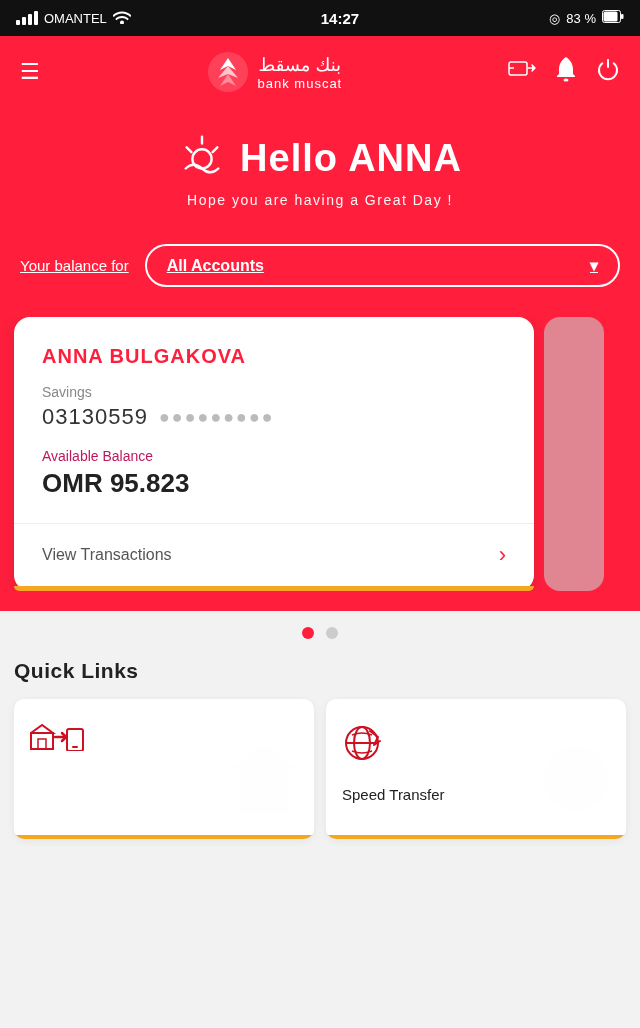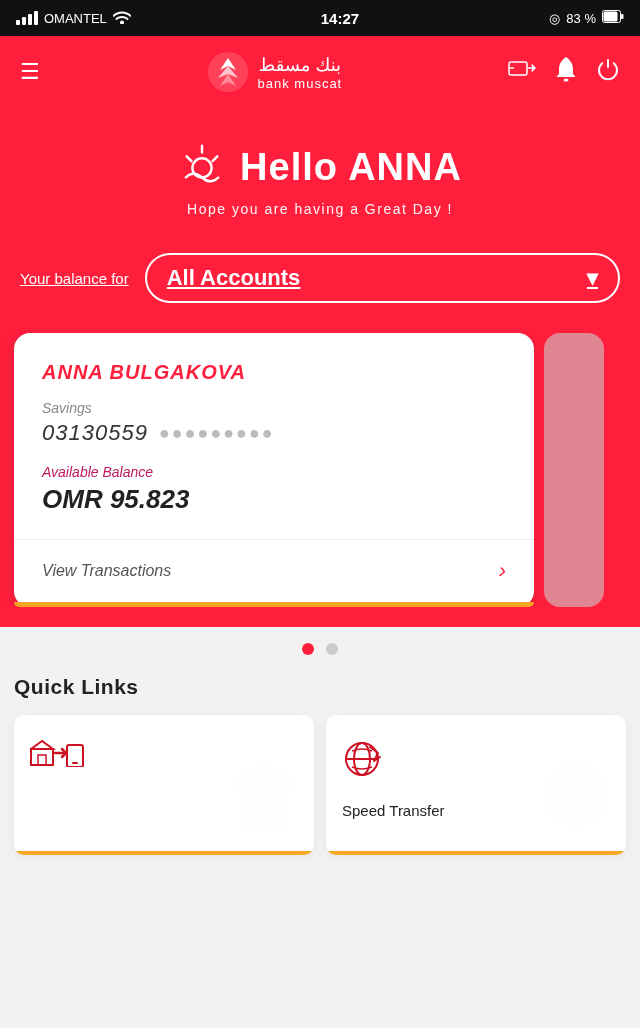--- a/index.html
+++ b/index.html
@@ -55,21 +55,20 @@
       padding: 24px 20px 36px;
       text-align: center;
       color: #fff;
     }
     .hero-greeting {
       display: flex;
       align-items: center;
       justify-content: center;
       gap: 14px;
       margin-bottom: 8px;
-      margin-top: 9px;
     }
     .hero-greeting h1 { font-size: 38px; font-weight: 700; letter-spacing: 1px; }
     .hero-subtitle { font-size: 14px; letter-spacing: 1.5px; opacity: 0.95; }
 
     
     .balance-row {
       background: #ff1f3d;
       padding: 0 20px 30px;
       display: flex;
       align-items: center;
@@ -81,29 +80,28 @@
     .account-selector {
       flex: 1;
       display: flex;
       align-items: center;
       justify-content: space-between;
       border: 2px solid #fff;
       border-radius: 28px;
       padding: 10px 20px;
       cursor: pointer;
     }
-    .account-selector span { font-size: 22px; font-weight: 600; }
+    .account-selector span { font-size: 16px; font-weight: 600; }
     .chevron-icon { font-size: 22px; }
 
     
     .card-area {
       background: #ff1f3d;
       padding: 0 4px 20px 0;
       position: relative;
-      font-style: italic;
     }
     .cards-container {
       display: flex;
       overflow: hidden;
       padding: 0 14px;
       gap: 10px;
     }
     .account-card {
       background: #fff;
       border-radius: 16px;

